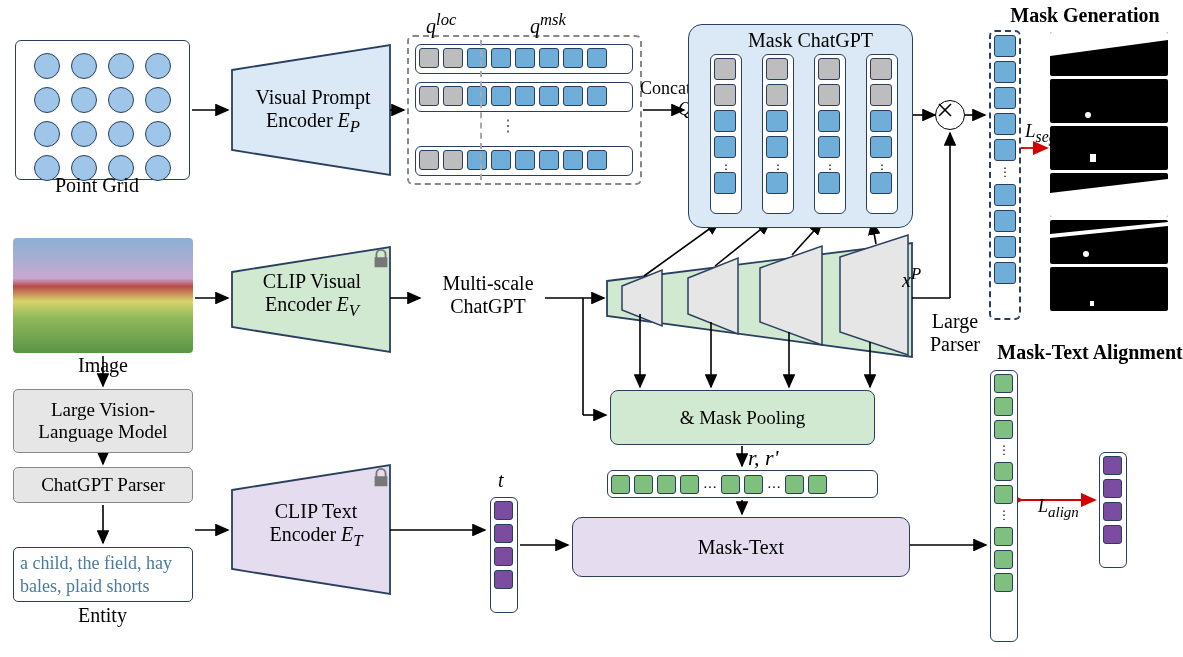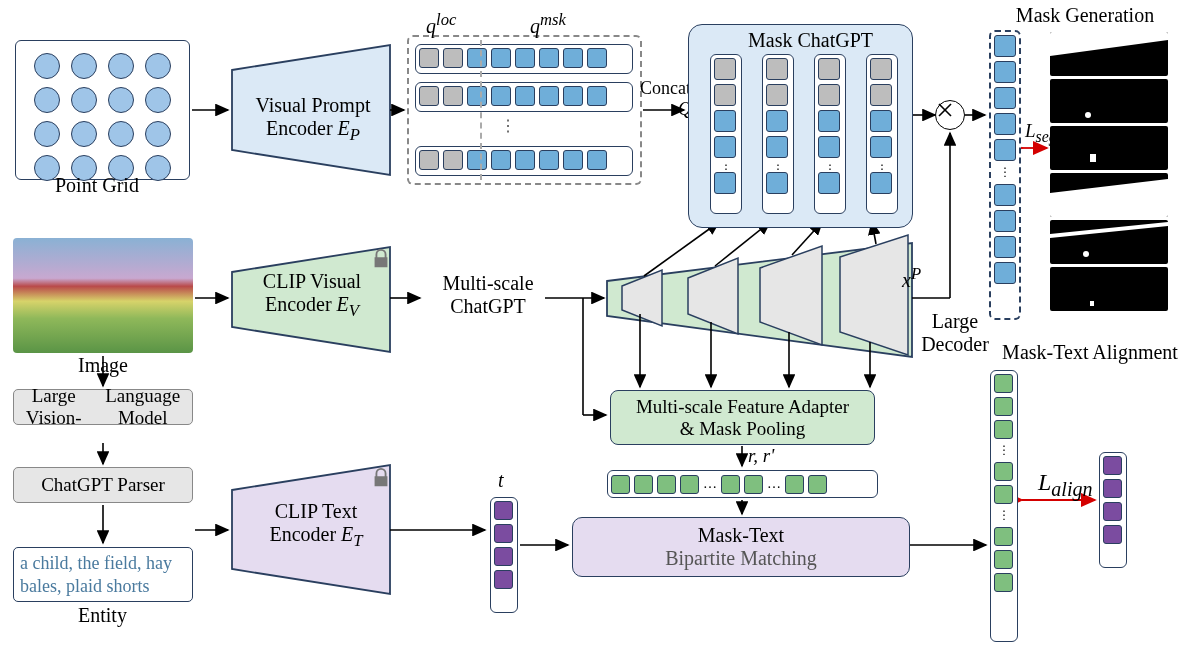--- a/index.html
+++ b/index.html
@@ -1,19 +1,19 @@
 <!DOCTYPE html>
 <html><head>
 <meta charset="utf-8">
 <style>
   *{box-sizing:border-box;margin:0;padding:0}
   body{background:#fff;font-family:'Times New Roman',serif;width:1183px;height:657px;position:relative;overflow:hidden}
   .lbl{position:absolute;font-size:20px;color:#000;text-align:center}
   .ital{font-style:italic}
-  .bold{font-weight:normal}
+  .bold{font-weight:bold}
   svg{position:absolute;top:0;left:0;pointer-events:none}
 
   
   .point-grid{position:absolute;left:15px;top:40px;width:175px;height:140px;border:1.5px solid #2a3f5f;border-radius:6px;background:#fff;display:grid;grid-template-columns:repeat(4,1fr);grid-template-rows:repeat(4,1fr);padding:12px 16px;gap:8px}
   .pg-dot{width:26px;height:26px;border-radius:50%;background:#9fc5e8;border:1.5px solid #2a3f5f;justify-self:center;align-self:center}
 
   
   .qbox{position:absolute;left:407px;top:35px;width:235px;height:150px;border:2px dashed #888;border-radius:6px}
   .qrow{position:absolute;width:218px;height:30px;border:1.5px solid #2a3f5f;border-radius:6px;display:flex;gap:4px;padding:3px;background:#fff}
   .sq{width:20px;height:20px;border:1.5px solid #2a3f5f;border-radius:3px;background:#6faed9}
@@ -156,21 +156,21 @@
     <div class="pg-dot"></div>
     <div class="pg-dot"></div>
     <div class="pg-dot"></div>
   <div class="pg-dot"></div>
     <div class="pg-dot"></div>
     <div class="pg-dot"></div>
     <div class="pg-dot"></div>
 </div>
 <div class="lbl" style="left:55px;top:174px">Point Grid</div>
 
-<div class="lbl" style="left:244px;top:94px;width:138px">
+<div class="lbl" style="left:244px;top:86px;width:138px">
   <span>Visual Prompt</span><br>
   <span>Encoder </span><span class="ital">E<sub>P</sub></span>
 </div>
 
 <div class="lbl" style="left:243px;top:270px;width:138px">
   <span>CLIP Visual</span><br>
   <span>Encoder </span><span class="ital">E<sub>V</sub></span>
 </div>
 <svg class="lock" style="left:370px;top:248px" viewBox="0 0 24 24">
     <path fill="#777" d="M6 10V7a6 6 0 1112 0v3h1v11H5V10h1zm2 0h8V7a4 4 0 10-8 0v3z"></path>
@@ -266,21 +266,21 @@
 <div class="circx" style="left:935px;top:100px">
   <svg width="18" height="18" viewBox="0 0 18 18">
       <line x1="3" y1="3" x2="15" y2="15" stroke="#000" stroke-width="1.6"></line>
       <line x1="15" y1="3" x2="3" y2="15" stroke="#000" stroke-width="1.6"></line>
     </svg>
 </div>
 
 <div class="lbl ital" style="left:902px;top:264px">x<sup>P</sup></div>
 
 <div class="lbl" style="left:920px;top:310px;width:70px">
-  <span>Large</span><br><span>Decoder</span>
+  <span>Large</span><br><span>Parser</span>
 </div>
 
 <div class="vcol" style="left:989px;top:30px;height:290px">
   <div class="sq"></div>
     <div class="sq"></div>
     <div class="sq"></div>
     <div class="sq"></div>
     <div class="sq"></div>
   <div style="text-align:center;font-size:12px">⋮</div>
   <div class="sq"></div>
@@ -321,41 +321,39 @@
       </svg>
     </div>
   <div class="th">
       <svg width="118" height="44">
         <rect x="40" y="34" width="4" height="5" fill="#fff"></rect>
       </svg>
     </div>
 </div>
 
 <div class="adapter">
-  <span>Multi-scale Feature Adapter</span>
   <span>&amp; Mask Pooling</span>
 </div>
 
-<div class="lbl ital" style="left:748px;top:445px;font-size:19px">r, r'</div>
+<div class="lbl ital" style="left:748px;top:445px;font-size:22px">r, r'</div>
 <div class="grow">
   <div class="gsq"></div>
     <div class="gsq"></div>
     <div class="gsq"></div>
     <div class="gsq"></div>
     <span style="font-size:14px">…</span>
     <div class="gsq"></div>
     <div class="gsq"></div>
     <span style="font-size:14px">…</span>
     <div class="gsq"></div>
     <div class="gsq"></div>
 </div>
 
 <div class="matchbox">
   <span>Mask-Text</span>
-  <span style="color:#555">Bipartite Matching</span>
 </div>
 
 <div class="lbl ital" style="left:498px;top:469px">t</div>
 <div class="tcol">
   <div class="psq"></div>
     <div class="psq"></div>
     <div class="psq"></div>
     <div class="psq"></div>
 </div>
 
@@ -367,35 +365,35 @@
   <div class="gsq"></div>
     <div class="gsq"></div>
   <div style="text-align:center;font-size:12px">⋮</div>
   <div class="gsq"></div>
     <div class="gsq"></div>
     <div class="gsq"></div>
 </div>
 
 <div class="lbl bold" style="left:990px;top:341px;width:200px">Mask-Text Alignment</div>
 
-<div class="lbl ital" style="left:1038px;top:469px;font-size:24px">L<sub>align</sub></div>
+<div class="lbl ital" style="left:1038px;top:496px;font-size:18px">L<sub>align</sub></div>
 
 <div class="pcol" style="height:116px">
   <div class="psq"></div>
     <div class="psq"></div>
     <div class="psq"></div>
     <div class="psq"></div>
 </div>
 
 <div class="imgbox">
   <div style="flex:1;background:linear-gradient(#8ab1d4,#c8a8d0 35%,#b94a4a 42%,#d7d36a 55%,#8fb85a 70%,#5a9446)"></div>
 </div>
 <div class="lbl" style="left:78px;top:354px">Image</div>
 
-<div class="txtbox" style="left:13px;top:389px;width:180px;height:36px;flex-direction:row">
+<div class="txtbox" style="left:13px;top:389px;width:180px;height:64px;flex-direction:column">
   <span>Large Vision-</span>
     <span>Language Model</span>
 </div>
 
 <div class="txtbox" style="left:13px;top:467px;width:180px;height:36px">ChatGPT Parser</div>
 
 <div class="entbox">a child, the field, hay bales, plaid shorts</div>
 <div class="lbl" style="left:78px;top:604px">Entity</div>
 
 </body></html>

